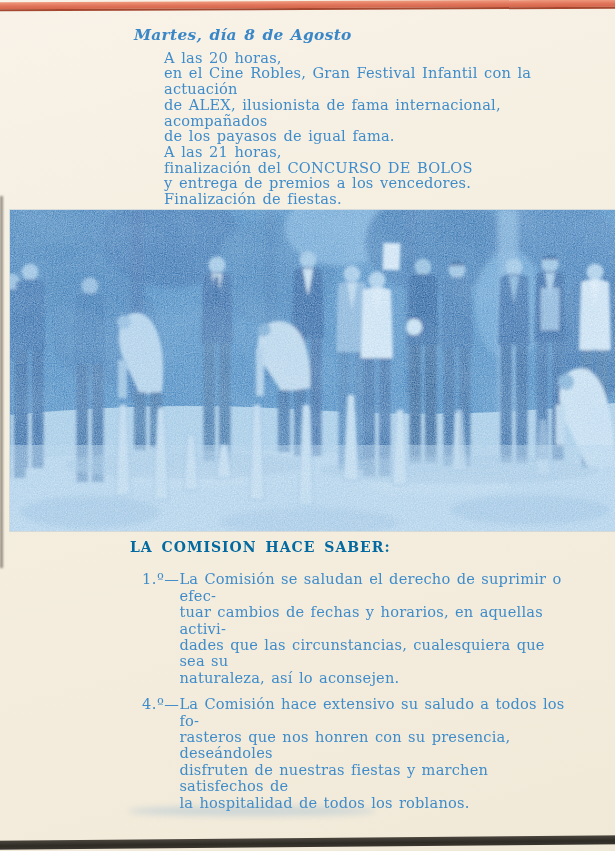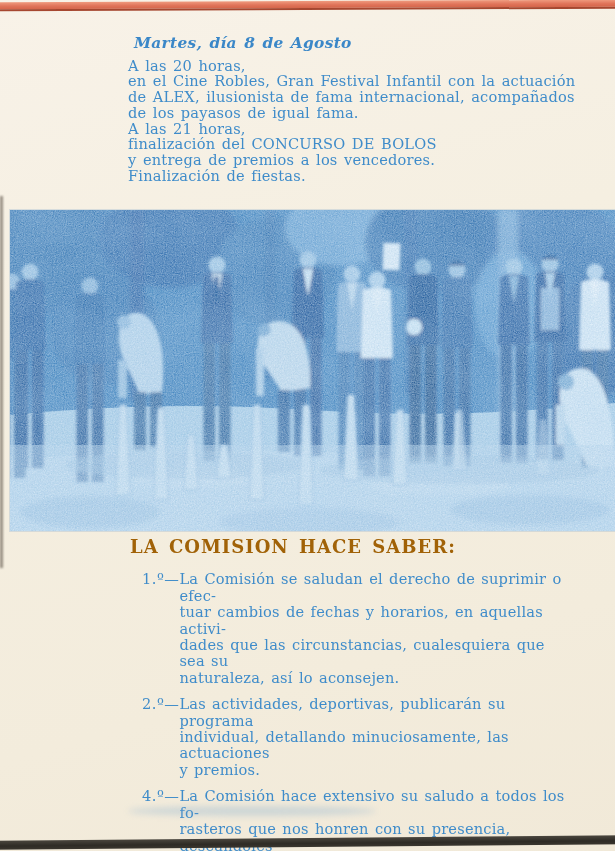--- a/index.html
+++ b/index.html
@@ -13,40 +13,40 @@
     position:absolute;top:1px;left:-6px;width:630px;height:7px;
     background:linear-gradient(#ef9a7e,#e0745a 55%,#d4654a);
     border-bottom:2px solid #a64730;
     transform:rotate(-0.25deg);
   }
   .page-gutter-shadow{
     position:absolute;left:0;top:196px;width:3px;height:372px;
     background:rgba(72,64,52,0.55);filter:blur(1px);
   }
   .schedule{
-    position:absolute;left:128px;top:36px;width:466px;
+    position:absolute;left:128px;top:28px;width:466px;
     color:#3f8cca;font-size:14.6px;line-height:15.7px;
     word-spacing:1.6px;
   }
   .schedule-date{
     font-style:italic;font-weight:bold;color:#3a87c8;
     font-size:15.4px;margin:0 0 6px 6px;letter-spacing:0.3px;
   }
-  .schedule-body{white-space:pre-line;letter-spacing:0.2px;}
+  .schedule-body{white-space:pre-line;letter-spacing:0.2px;margin-left:36px;}
   .event-photo{
     position:absolute;left:10px;top:210px;width:605px;height:321px;
     box-shadow:0 0 0 1px rgba(120,160,200,0.25);
   }
   .event-photo svg{display:block;}
   .notice{
     position:absolute;left:126px;top:539px;width:464px;
     color:#3f8cca;font-size:14.6px;line-height:16.4px;
   }
   .notice-heading{
-    font-weight:bold;color:#a16207;font-size:18px;
+    font-weight:bold;color:#0369a1;font-size:14px;
     letter-spacing:1px;margin:0 0 13px 4px;word-spacing:3px;
   }
   .notice-list{list-style:none;margin:16px;padding:0;}
   .notice-item{display:flex;margin-bottom:10px;align-items:flex-start;}
   .notice-item-marker{flex:none;white-space:nowrap;letter-spacing:0.5px;}
   .notice-item-text{flex:1;white-space:pre-line;word-spacing:1.4px;letter-spacing:0.2px;}
   .ink-smudge{
     position:absolute;left:128px;top:806px;width:248px;height:10px;
     background:rgba(110,160,205,0.28);filter:blur(3px);border-radius:50%;
   }
@@ -204,26 +204,20 @@
   <p class="notice-heading">LA COMISION HACE SABER:</p>
   <ul class="notice-list">
     <li class="notice-item">
       <span class="notice-item-marker">1.º—</span>
       <span class="notice-item-text">La Comisión se saludan el derecho de suprimir o efec-
 tuar cambios de fechas y horarios, en aquellas activi-
 dades que las circunstancias, cualesquiera que sea su
 naturaleza, así lo aconsejen.</span>
     </li>
     <li class="notice-item">
-      <span class="notice-item-marker">2.º—</span>
-      <span class="notice-item-text">Las actividades, deportivas, publicarán su programa
-individual, detallando minuciosamente, las actuaciones
-y premios.</span>
-    </li>
-    <li class="notice-item">
       <span class="notice-item-marker">4.º—</span>
       <span class="notice-item-text">La Comisión hace extensivo su saludo a todos los fo-
 rasteros que nos honren con su presencia, deseándoles
 disfruten de nuestras fiestas y marchen satisfechos de
 la hospitalidad de todos los roblanos.</span>
     </li>
   </ul>
 </div>
 
 <div class="ink-smudge"></div>

